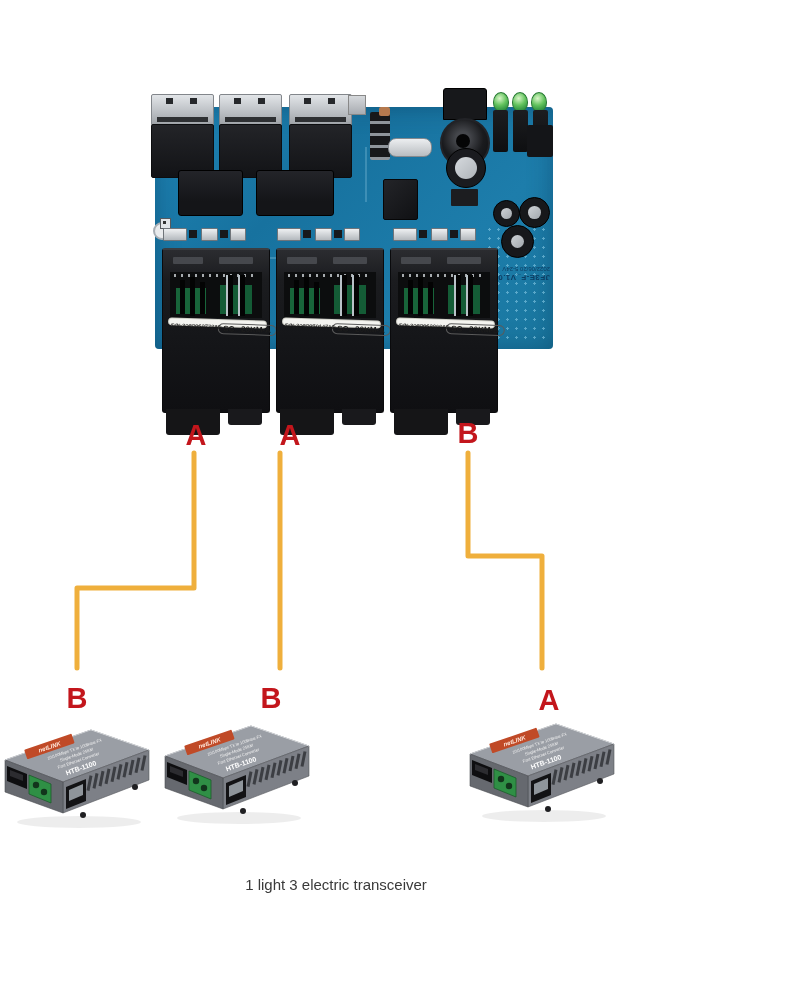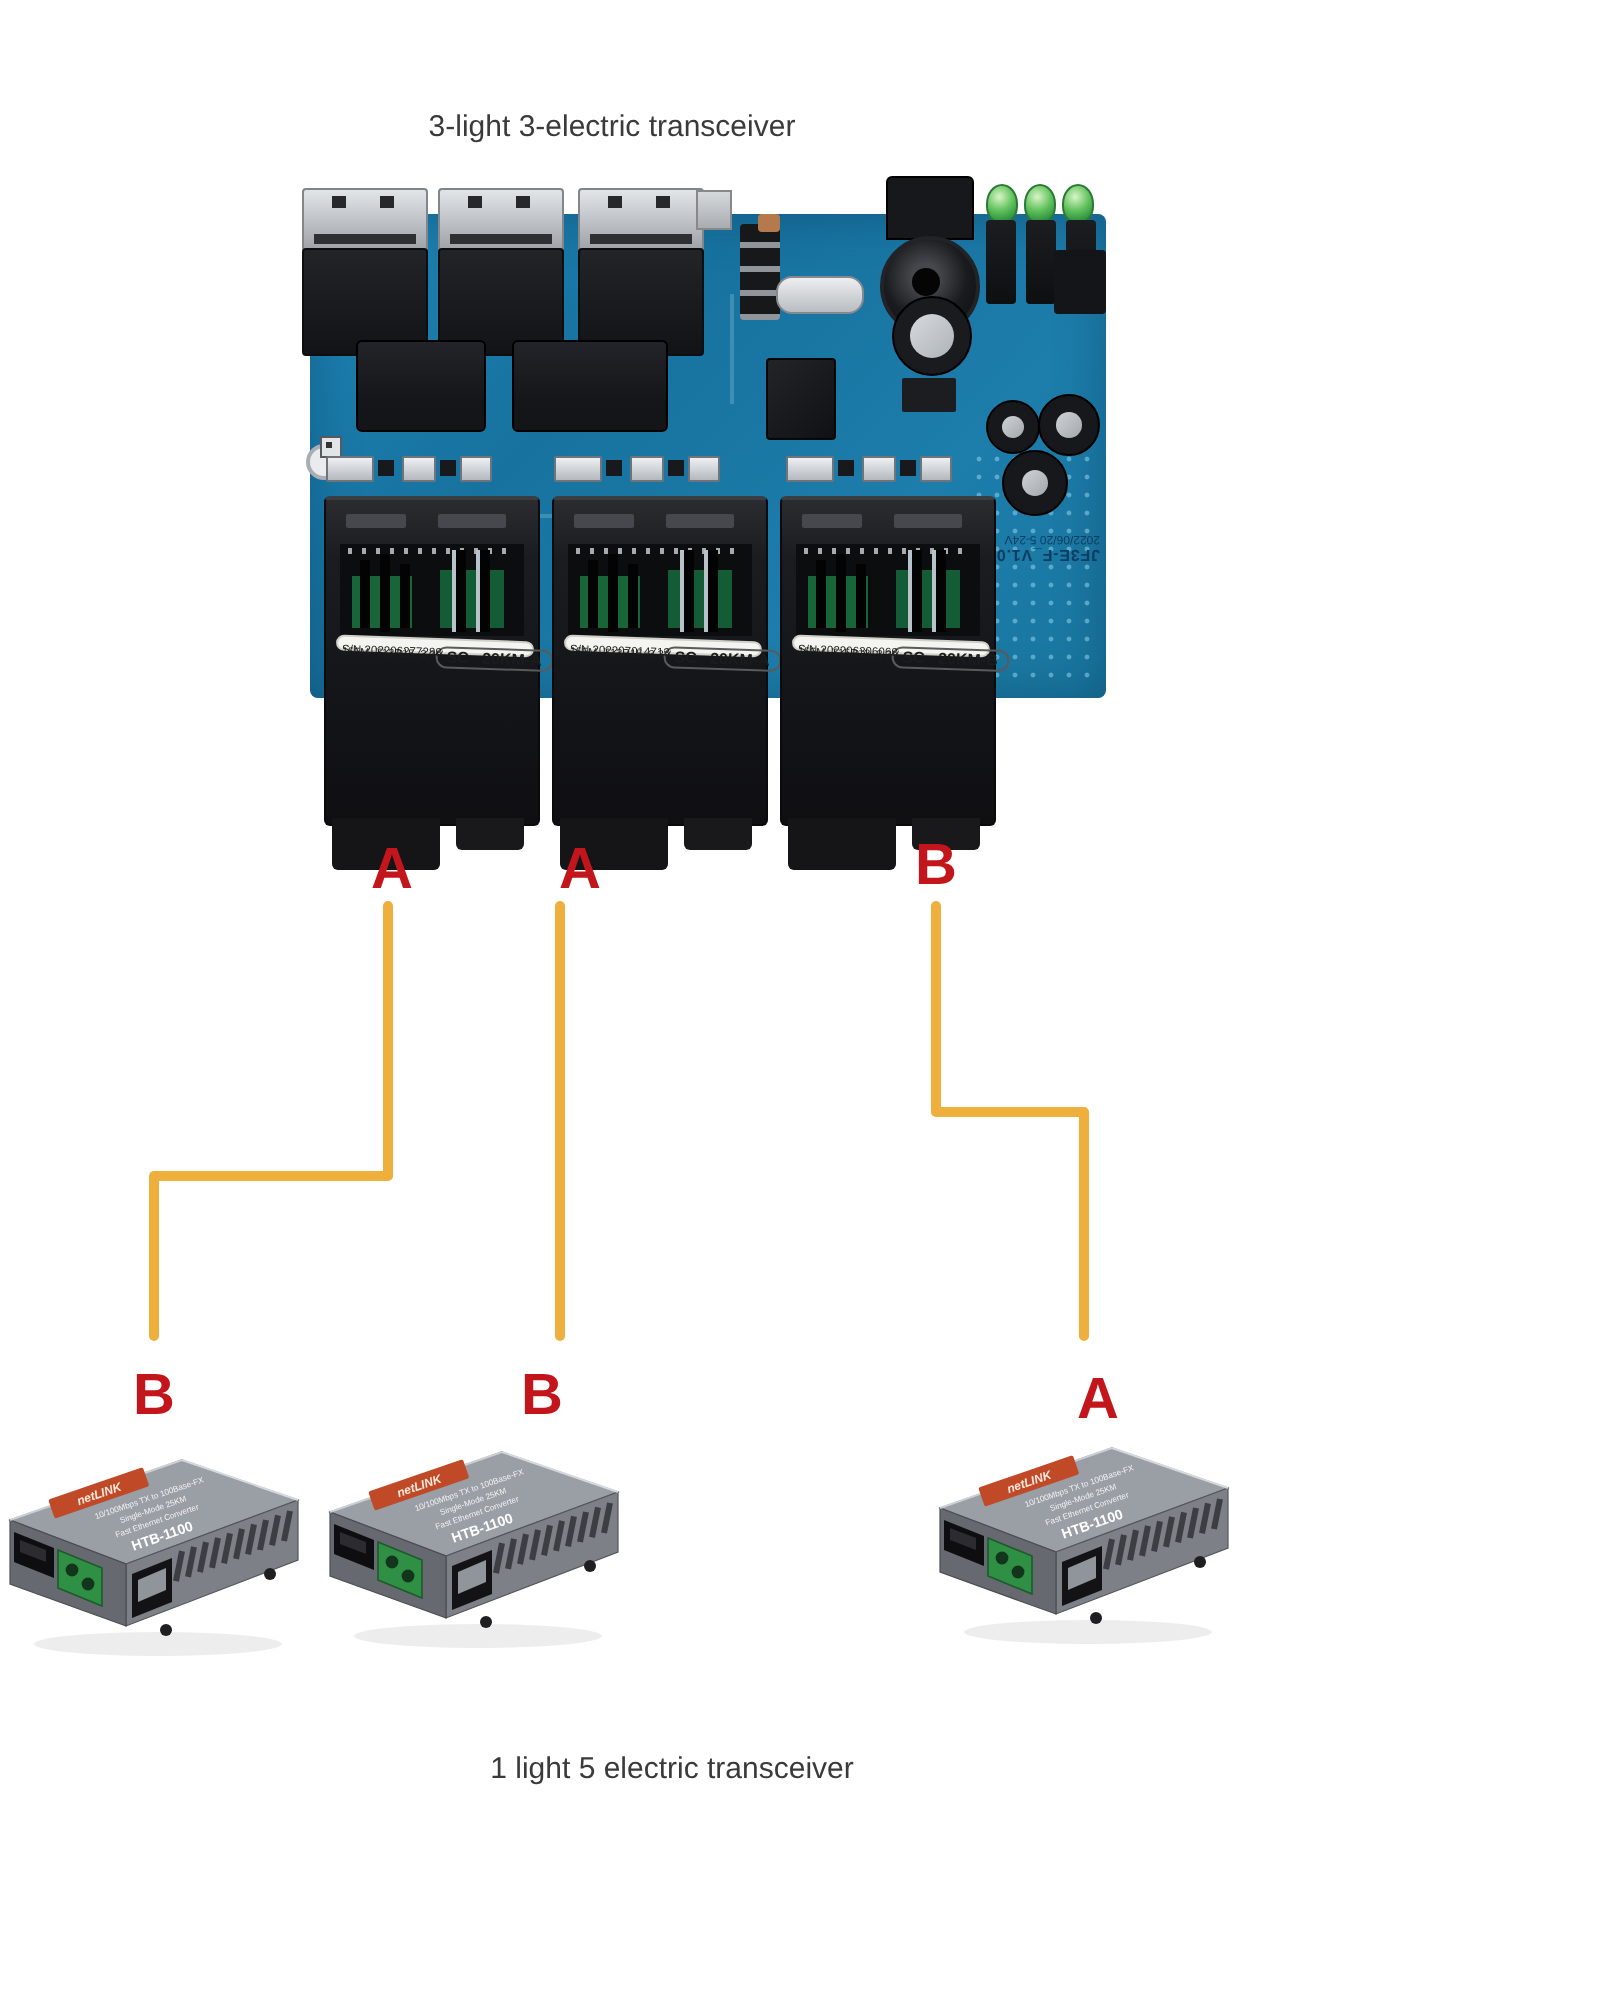--- a/index.html
+++ b/index.html
@@ -109,21 +109,20 @@
 
   
   .converter{position:absolute;width:152px;height:118px;}
   .cv1{left:-1px;top:716px;} .cv2{left:159px;top:712px;} .cv3{left:464px;top:710px;}
 </style>
 </head>
 <body>
 
 <div class="stage">
 
-  <div class="caption cap-top">3-light 3-electric transceiver</div>
 
   <div class="pcb">
     <div class="trace" style="left:60px;top:150px;width:120px;height:2px;"></div>
     <div class="trace" style="left:210px;top:40px;width:2px;height:55px;"></div>
     <div class="trace" style="left:250px;top:152px;width:80px;height:2px;"></div>
     <div class="dots"></div>
     <div class="hole h1"></div>
     <div class="hole h2"></div>
     <div class="wsq"></div>
 
@@ -398,14 +397,14 @@
       <polygon points="8,50 28,58 28,73 8,65" fill="#0e0e10"></polygon>
       <polygon points="11,54 24,59 24,65 11,60" fill="#2c2c30"></polygon>
       <polygon points="30,59 52,68 52,87 30,78" fill="#2f8f45" stroke="#1d5a2c" stroke-width="0.8"></polygon>
       <circle cx="37" cy="69" r="3.2" fill="#12351c"></circle>
       <circle cx="45" cy="76" r="3.2" fill="#12351c"></circle>
       <circle cx="84" cy="99" r="3" fill="#1f1f22"></circle>
       <circle cx="136" cy="71" r="3" fill="#1f1f22"></circle>
     </svg>
   </div>
 
-  <div class="caption cap-bottom">1 light 5 electric transceiver</div>
+  <div class="caption cap-bottom">1 light 3 electric transceiver</div>
 </div>
 
 </body></html>

